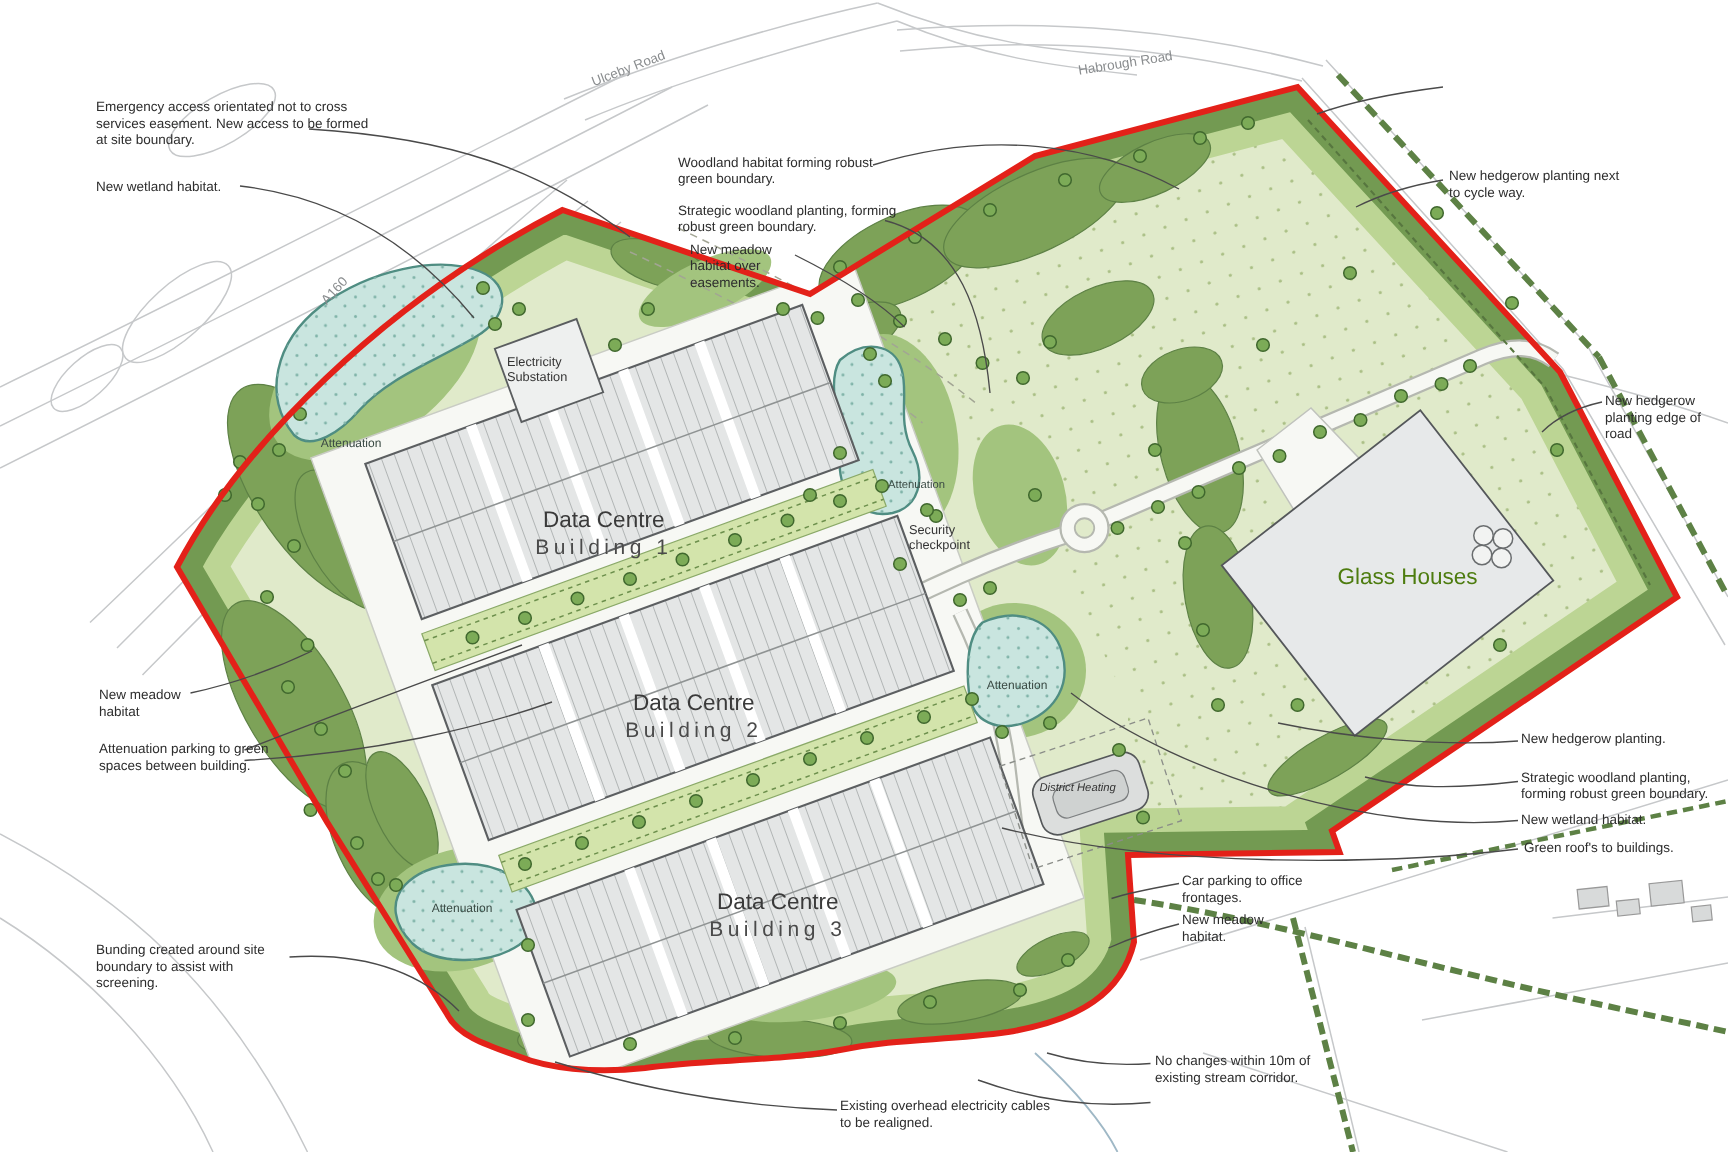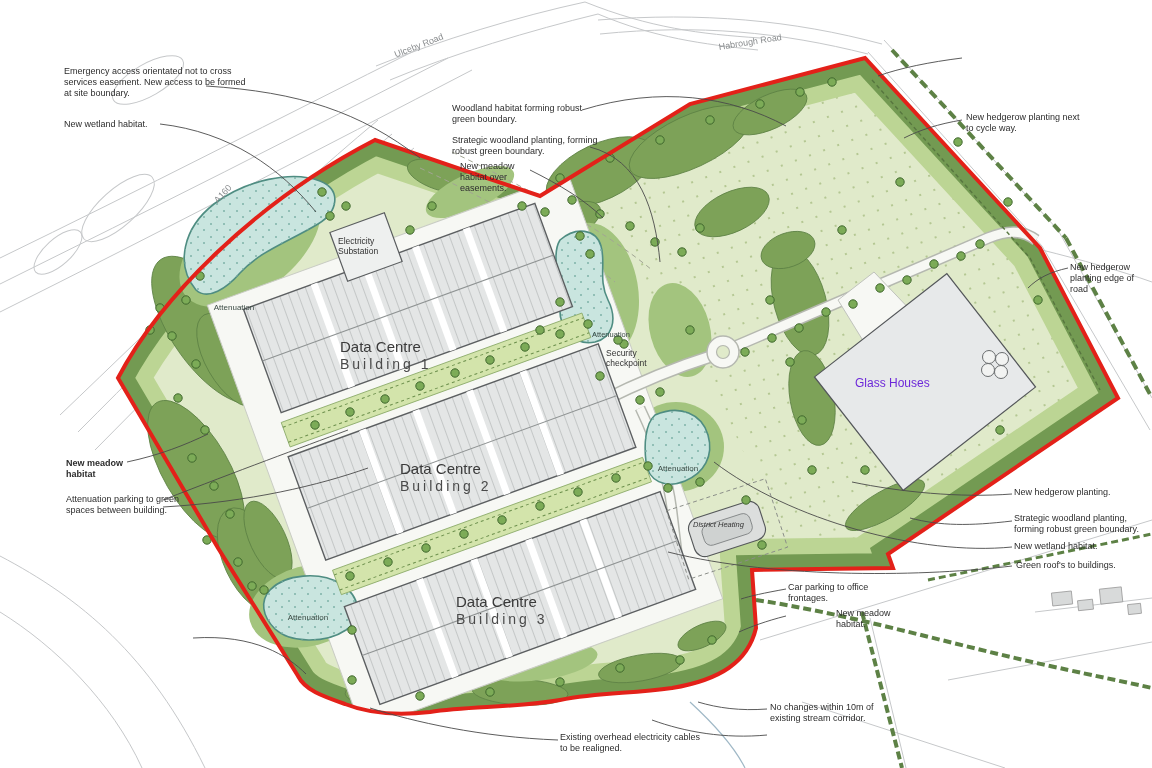--- a/index.html
+++ b/index.html
@@ -1,27 +1,27 @@
 <!DOCTYPE html>
 <html><head>
 <meta charset="utf-8">
 <style>
   html,body{margin:0;padding:0;background:#fff;}
   .stage{position:relative;width:1152px;height:768px;background:#ffffff;overflow:hidden;
          font-family:"Liberation Sans",sans-serif;}
   .stage svg{position:absolute;left:0;top:0;}
   .ann{position:absolute;font-size:9px;line-height:11px;color:#2d2d2d;}
   .road-label{position:absolute;font-size:9px;color:#8a8d8f;white-space:nowrap;transform-origin:0 0;}
-  .bldg-label{position:absolute;text-align:left;color:#3a3a3a;}
+  .bldg-label{position:absolute;text-align:center;color:#3a3a3a;}
   .bldg-label .t{font-size:15px;display:block;}
   .bldg-label .s{font-size:14px;letter-spacing:3px;color:#4a4a4a;display:block;margin-top:1px;}
-  .big-label{position:absolute;font-size:12px;color:#6d28d9;text-align:left;}
+  .big-label{position:absolute;font-size:15px;color:#4d7c0f;text-align:right;}
   .small-label{position:absolute;font-size:8.5px;line-height:10px;color:#333;text-align:left;}
   .tiny-label{position:absolute;font-size:7.5px;line-height:9px;color:#333;text-align:left;font-style:italic;}
-  .pond-label{position:absolute;font-size:8px;color:#3a4a44;text-align:center;margin-top:12px;}
+  .pond-label{position:absolute;font-size:8px;color:#3a4a44;text-align:center;}
 </style>
 </head>
 <body>
 
 <div class="stage">
 
 <svg width="1152" height="768" viewBox="0 0 1152 768">
   <defs>
     <clipPath id="siteclip">
       <path d="M375,140 L540,196 L690,104 L865,58 L1040,248 L1118,398 L888,554 L893,568 L752,570 L756,628
@@ -375,20 +375,21 @@
 <div class="ann" style="left:64px;top:119px;width:120px;">New wetland habitat.</div>
 <div class="ann" style="left:452px;top:103px;width:130px;">Woodland habitat forming robust green boundary.</div>
 <div class="ann" style="left:452px;top:135px;width:150px;">Strategic woodland planting, forming robust green boundary.</div>
 <div class="ann" style="left:460px;top:161px;width:80px;">New meadow habitat over easements.</div>
 <div class="ann" style="left:966px;top:112px;width:120px;">New hedgerow planting next to cycle way.</div>
 <div class="ann" style="left:1070px;top:262px;width:80px;">New hedgerow planting edge of road</div>
 <div class="ann" style="left:1014px;top:487px;width:130px;">New hedgerow planting.</div>
 <div class="ann" style="left:1014px;top:513px;width:138px;">Strategic woodland planting, forming robust green boundary.</div>
 <div class="ann" style="left:1014px;top:541px;width:120px;">New wetland habitat.</div>
 <div class="ann" style="left:1016px;top:560px;width:130px;">Green roof's to buildings.</div>
-<div class="ann" style="left:66px;top:458px;width:75px;font-weight:bold;">New meadow habitat</div>
+<div class="ann" style="left:66px;top:458px;width:75px;">New meadow habitat</div>
 <div class="ann" style="left:66px;top:494px;width:115px;">Attenuation parking to green spaces between building.</div>
+<div class="ann" style="left:64px;top:628px;width:125px;">Bunding created around site boundary to assist with screening.</div>
 <div class="ann" style="left:560px;top:732px;width:145px;">Existing overhead electricity cables to be realigned.</div>
 <div class="ann" style="left:788px;top:582px;width:95px;">Car parking to office frontages.</div>
-<div class="ann" style="left:788px;top:608px;width:80px;margin-left:48px;">New meadow habitat.</div>
+<div class="ann" style="left:788px;top:608px;width:80px;">New meadow habitat.</div>
 <div class="ann" style="left:770px;top:702px;width:135px;">No changes within 10m of existing stream corridor.</div>
 
 </div>
 
 </body></html>

